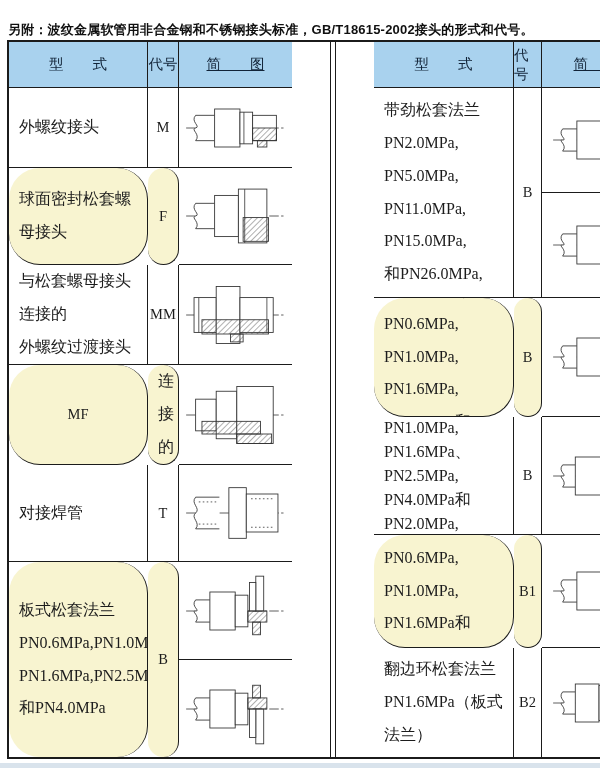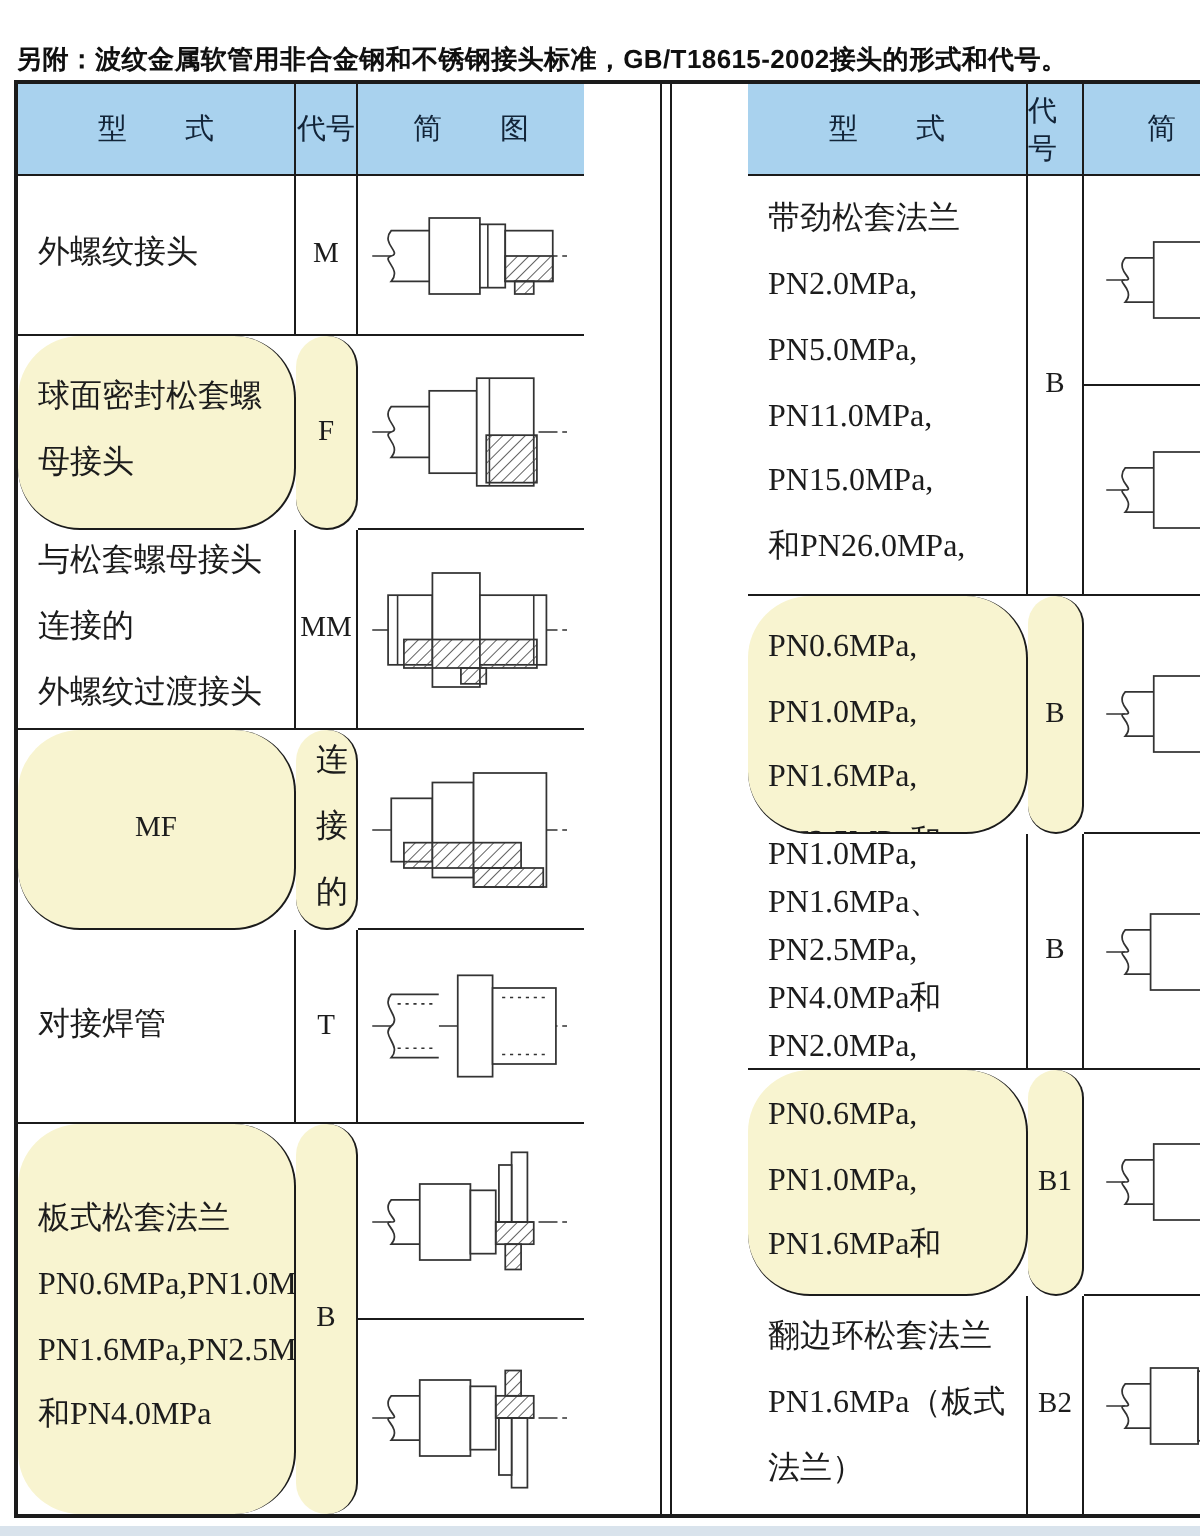--- a/index.html
+++ b/index.html
@@ -37,21 +37,21 @@
     border-left: 1.5px solid #1b1b1b;
     border-right: 1.5px solid #1b1b1b;
   }
   .cell {
     border-right: 1px solid #1b1b1b;
     border-bottom: 1px solid #1b1b1b;
     display: flex; align-items: center;
     overflow: hidden;
     background: #fff;
   }
-  .cell.c3 { border-right: none; }
+  .cell.c3 { border-right: none; text-decoration: underline; }
   .cell.lastrow { border-bottom: none; }
   .cell.th {
     background: #a9d2ee;
     justify-content: center;
     font-size: 14.5px;
     color: #122438;
     border-bottom: 1.5px solid #1b1b1b;
   }
   .cell.type {
     padding: 4px 6px 4px 10px;

